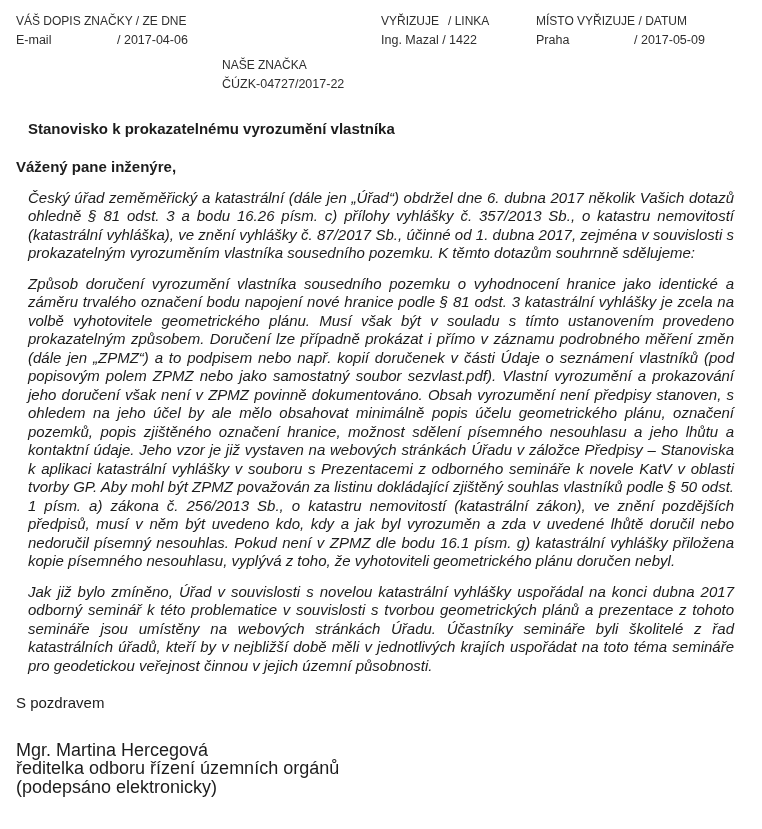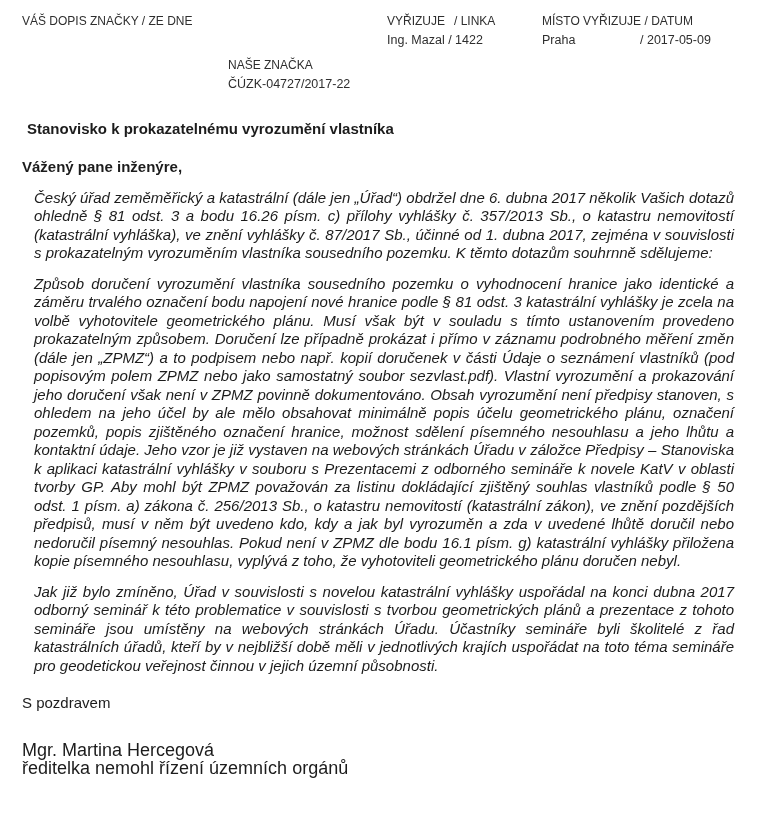--- a/index.html
+++ b/index.html
@@ -4,21 +4,21 @@
 <style>
   * { box-sizing: border-box; }
   html, body { margin: 0; padding: 0; background: #ffffff; }
   .page {
     position: relative;
     width: 762px;
     height: 829px;
     background: #ffffff;
     color: #1c1c1c;
     font-family: "Liberation Sans", "DejaVu Sans", sans-serif;
-    padding: 10px 16px 20px 22px;
+    padding: 10px 16px 20px 16px;
     overflow: hidden;
   }
 
   
   .ref-header {
     display: flex;
     align-items: flex-start;
     margin-top: 2px;
     color: #2e2e2e;
   }
@@ -36,21 +36,21 @@
     font-size: 12.5px;
     line-height: 19px;
     white-space: nowrap;
   }
   .pad-w101 { display: inline-block; width: 101px; }
   .pad-w98  { display: inline-block; width: 98px; }
   .pad-w67  { display: inline-block; width: 67px; }
 
   
   .subject {
-    margin: 25px 0 0 5px;
+    margin: 25px 0 0 12px;
     font-size: 15px;
     font-weight: bold;
     line-height: 19px;
   }
 
   
   .salutation {
     margin: 20px 0 0 0;
     font-size: 15px;
     line-height: 18.5px;
@@ -80,20 +80,23 @@
   .signature p { margin: 0; }
 </style>
 </head>
 <body>
 
 <div class="page">
 
   <div class="ref-header">
     <div class="ref-col c1">
       <div class="ref-label">VÁŠ DOPIS ZNAČKY / ZE DNE</div>
+      <div class="ref-value">
+        <span class="pad-w101">E-mail</span><span>/ 2017-04-06</span>
+      </div>
     </div>
     <div class="ref-col c2">
       <div class="ref-label">NAŠE ZNAČKA</div>
       <div class="ref-value">ČÚZK-04727/2017-22</div>
     </div>
     <div class="ref-col c3">
       <div class="ref-label">
         <span class="pad-w67">VYŘIZUJE</span><span>/ LINKA</span>
       </div>
       <div class="ref-value">Ing. Mazal / 1422</div>
@@ -113,16 +116,17 @@
   <div class="body-block">
     <p>Český úřad zeměměřický a katastrální (dále jen „Úřad“) obdržel dne 6. dubna 2017 několik Vašich dotazů ohledně § 81 odst. 3 a bodu 16.26 písm. c) přílohy vyhlášky č. 357/2013 Sb., o katastru nemovitostí (katastrální vyhláška), ve znění vyhlášky č. 87/2017 Sb., účinné od 1. dubna 2017, zejména v souvislosti s prokazatelným vyrozuměním vlastníka sousedního pozemku. K těmto dotazům souhrnně sdělujeme:</p>
     <p>Způsob doručení vyrozumění vlastníka sousedního pozemku o vyhodnocení hranice jako identické a záměru trvalého označení bodu napojení nové hranice podle § 81 odst. 3 katastrální vyhlášky je zcela na volbě vyhotovitele geometrického plánu. Musí však být v souladu s tímto ustanovením provedeno prokazatelným způsobem. Doručení lze případně prokázat i přímo v záznamu podrobného měření změn (dále jen „ZPMZ“) a to podpisem nebo např. kopií doručenek v části Údaje o seznámení vlastníků (pod popisovým polem ZPMZ nebo jako samostatný soubor sezvlast.pdf). Vlastní vyrozumění a prokazování jeho doručení však není v ZPMZ povinně dokumentováno. Obsah vyrozumění není předpisy stanoven, s ohledem na jeho účel by ale mělo obsahovat minimálně popis účelu geometrického plánu, označení pozemků, popis zjištěného označení hranice, možnost sdělení písemného nesouhlasu a jeho lhůtu a kontaktní údaje. Jeho vzor je již vystaven na webových stránkách Úřadu v záložce Předpisy – Stanoviska k aplikaci katastrální vyhlášky v souboru s Prezentacemi z odborného semináře k novele KatV v oblasti tvorby GP. Aby mohl být ZPMZ považován za listinu dokládající zjištěný souhlas vlastníků podle § 50 odst. 1 písm. a) zákona č. 256/2013 Sb., o katastru nemovitostí (katastrální zákon), ve znění pozdějších předpisů, musí v něm být uvedeno kdo, kdy a jak byl vyrozuměn a zda v uvedené lhůtě doručil nebo nedoručil písemný nesouhlas. Pokud není v ZPMZ dle bodu 16.1 písm. g) katastrální vyhlášky přiložena kopie písemného nesouhlasu, vyplývá z toho, že vyhotoviteli geometrického plánu doručen nebyl.</p>
     <p>Jak již bylo zmíněno, Úřad v souvislosti s novelou katastrální vyhlášky uspořádal na konci dubna 2017 odborný seminář k této problematice v souvislosti s tvorbou geometrických plánů a prezentace z tohoto semináře jsou umístěny na webových stránkách Úřadu. Účastníky semináře byli školitelé z řad katastrálních úřadů, kteří by v nejbližší době měli v jednotlivých krajích uspořádat na toto téma semináře pro geodetickou veřejnost činnou v jejich územní působnosti.</p>
   </div>
 
   <p class="closing">S pozdravem</p>
 
   <div class="signature">
     <p>Mgr. Martina Hercegová</p>
-    <p>ředitelka nemohl řízení územních orgánů</p>
+    <p>ředitelka odboru řízení územních orgánů</p>
+    <p>(podepsáno elektronicky)</p>
   </div>
 
 </div>
 
 </body></html>

